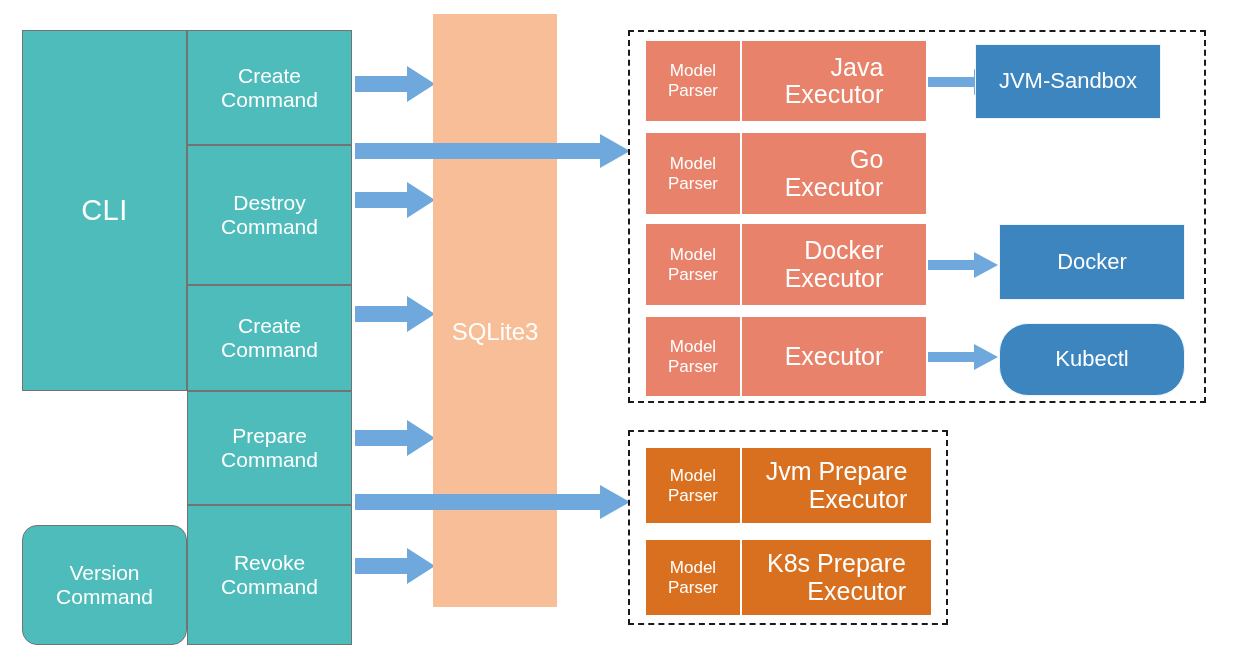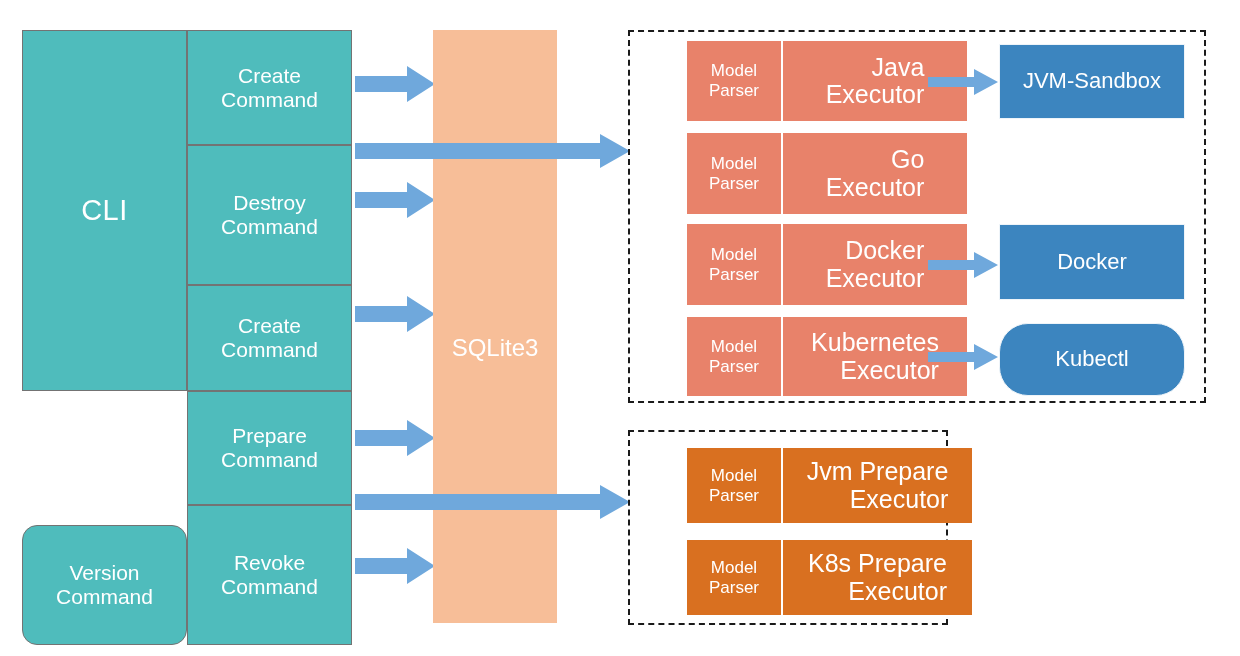--- a/index.html
+++ b/index.html
@@ -57,21 +57,20 @@
     box-sizing: border-box;
     border: 2px dashed #1a1a1a;
     background: transparent;
   }
 
   
   .exec-row {
     position: absolute;
     display: flex;
     box-sizing: border-box;
-    margin-left: 41px;
   }
   .exec-parser {
     box-sizing: border-box;
     display: flex;
     align-items: center;
     justify-content: center;
     text-align: center;
     color: #ffffff;
     font-size: 17px;
     line-height: 1.15;
@@ -132,21 +131,21 @@
       <polygon points="0,10 52,10 52,0 80,18 52,36 52,26 0,26" fill="#6FA8DC"></polygon>
     </svg>
   </div>
 
   <div class="arrow" style="left:355px; top:548px; width:80px; height:36px;">
     <svg width="80" height="36" viewBox="0 0 80 36">
       <polygon points="0,10 52,10 52,0 80,18 52,36 52,26 0,26" fill="#6FA8DC"></polygon>
     </svg>
   </div>
 
-  <div class="box sqlite" style="left:433px; top:30px; width:124px; height:593px; padding-top:0;">
+  <div class="box sqlite" style="left:433px; top:14px; width:124px; height:593px; padding-top:0;">
     <span style="position:absolute; top:305px; left:0; right:0; text-align:center;">SQLite3</span>
   </div>
 
   <div class="arrow" style="left:355px; top:134px; width:275px; height:34px;">
     <svg width="275" height="34" viewBox="0 0 275 34">
       <polygon points="0,9 245,9 245,0 275,17 245,34 245,25 0,25" fill="#6FA8DC"></polygon>
     </svg>
   </div>
 
   <div class="arrow" style="left:355px; top:485px; width:275px; height:34px;">
@@ -250,21 +249,20 @@
 
   <div class="exec-row salmon" style="left:646px; top:317px; width:280px; height:79px;">
     <div class="exec-parser" style="width:96px;">
       <div>
         <div>Model</div>
         <div>Parser</div>
       </div>
     </div>
     <div class="exec-name">
       <div>
-        <div>Kubernetes</div>
         <div>Executor</div>
       </div>
     </div>
   </div>
 
   <div class="arrow" style="left:928px; top:69px; width:70px; height:26px;">
     <svg width="70" height="26" viewBox="0 0 70 26">
       <polygon points="0,8 46,8 46,0 70,13 46,26 46,18 0,18" fill="#6FA8DC"></polygon>
     </svg>
   </div>
@@ -274,21 +272,21 @@
       <polygon points="0,8 46,8 46,0 70,13 46,26 46,18 0,18" fill="#6FA8DC"></polygon>
     </svg>
   </div>
 
   <div class="arrow" style="left:928px; top:344px; width:70px; height:26px;">
     <svg width="70" height="26" viewBox="0 0 70 26">
       <polygon points="0,8 46,8 46,0 70,13 46,26 46,18 0,18" fill="#6FA8DC"></polygon>
     </svg>
   </div>
 
-  <div class="box blue" style="left:999px; top:44px; width:186px; height:75px;">
+  <div class="box blue" style="left:975px; top:44px; width:186px; height:75px;">
     <span>JVM-Sandbox</span>
   </div>
 
   <div class="box blue" style="left:999px; top:224px; width:186px; height:76px;">
     <span>Docker</span>
   </div>
 
   <div class="box blue" style="left:999px; top:323px; width:186px; height:73px;border-radius:29px;">
     <span>Kubectl</span>
   </div>

